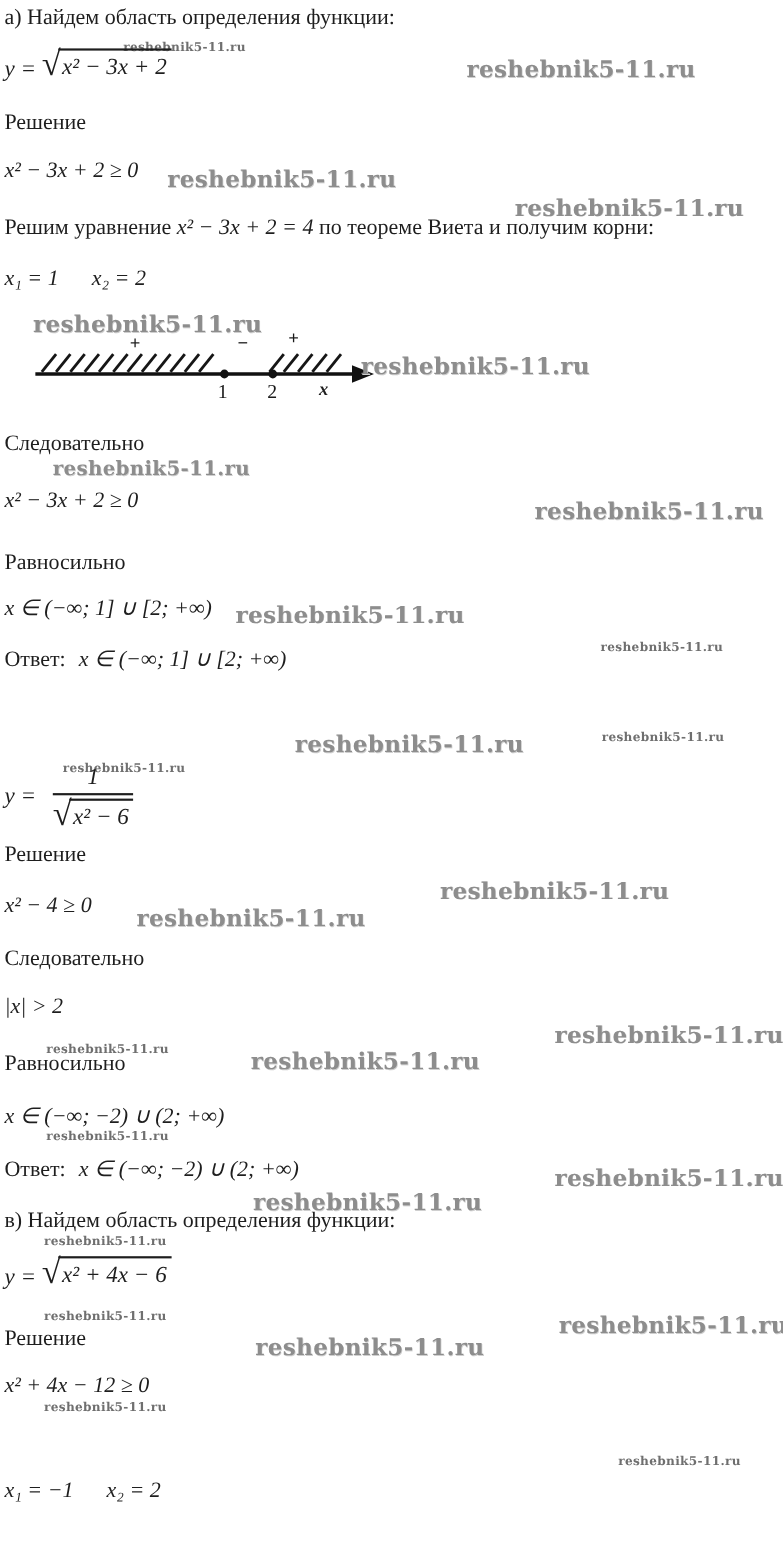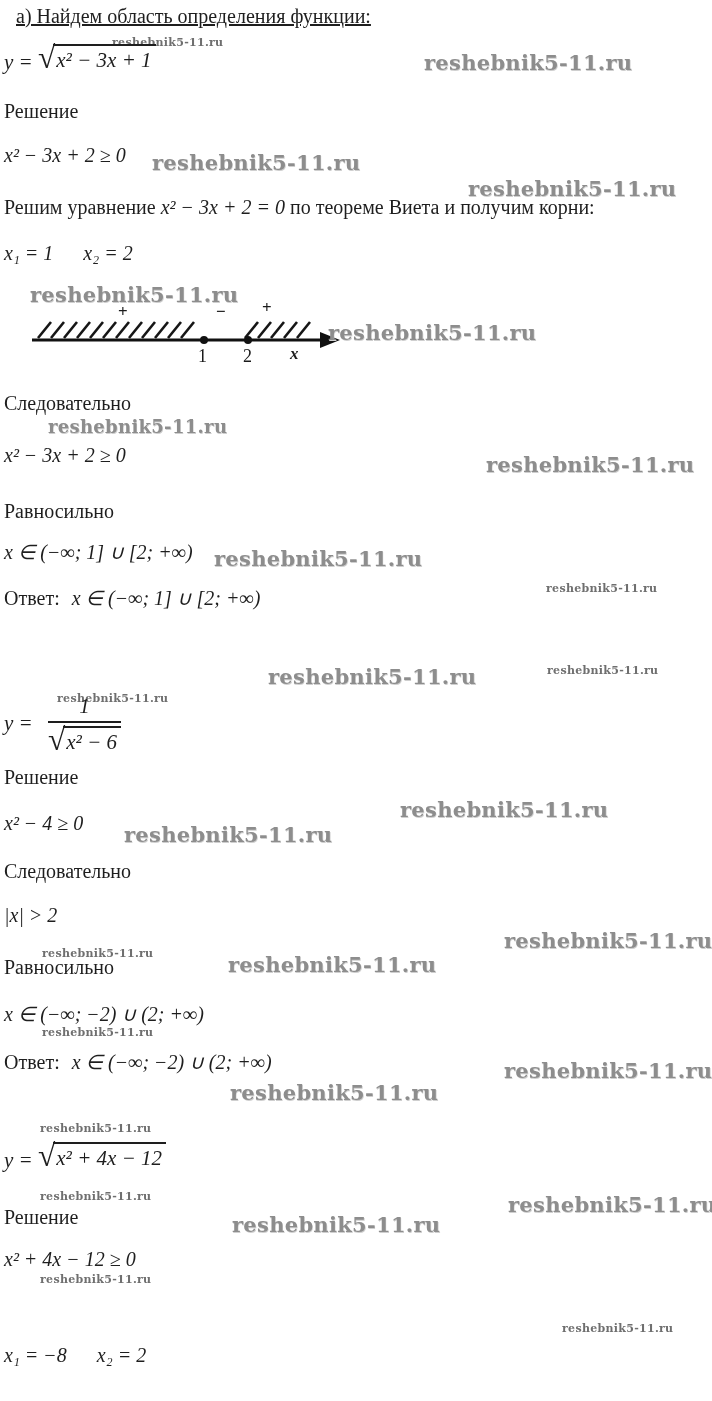--- a/index.html
+++ b/index.html
@@ -69,41 +69,41 @@
   .signchart .axis-label {
     position:absolute; font-style:italic; font-weight:700; font-size:17px;
   }
   svg { position:absolute; left:0; top:0; }
 </style>
 </head>
 <body>
 
 <div class="page">
 
-  <div class="line heading" style="left:16px; top:5px;text-decoration:underline;">а) Найдем область определения функции:</div>
+  <div class="line heading" style="left:4px; top:5px;">а) Найдем область определения функции:</div>
 
   <span class="wm sm" style="left:112px; top:36px;">reshebnik5-11.ru</span>
   <span class="wm lg" style="left:424px; top:50px;">reshebnik5-11.ru</span>
 
   <div class="line math formula" style="left:4px; top:44px;">
     <span>y =</span>
     <span class="sqrt">
         <span class="rad-sign">√</span>
-        <span class="radicand">x² − 3x + 1</span>
+        <span class="radicand">x² − 3x + 2</span>
       </span>
   </div>
 
   <div class="line txt" style="left:4px; top:100px;">Решение</div>
 
   <div class="line math" style="left:4px; top:144px;">x² − 3x + 2 ≥ 0</div>
   <span class="wm lg" style="left:152px; top:150px;">reshebnik5-11.ru</span>
   <span class="wm lg" style="left:468px; top:176px;">reshebnik5-11.ru</span>
 
   <div class="line txt vieta" style="left:4px; top:196px;">
-    <span>Решим уравнение</span><span class="math">x² − 3x + 2 = 0</span><span>по теореме Виета и получим корни:</span>
+    <span>Решим уравнение</span><span class="math">x² − 3x + 2 = 4</span><span>по теореме Виета и получим корни:</span>
   </div>
 
   <div class="line math" style="left:4px; top:242px;">
     <span>x₁ = 1</span><span class="gap"></span><span>x₂ = 2</span>
   </div>
 
   <span class="wm lg" style="left:30px; top:282px;">reshebnik5-11.ru</span>
 
   <div class="signchart" style="left:32px; top:296px;">
     <svg width="312" height="72" viewBox="0 0 312 72">
@@ -192,37 +192,38 @@
 
   <div class="line math" style="left:4px; top:1002px;">x ∈ (−∞; −2) ∪ (2; +∞)</div>
   <span class="wm sm" style="left:42px; top:1026px;">reshebnik5-11.ru</span>
 
   <div class="line txt" style="left:4px; top:1050px;">
     <span class="answer-label">Ответ:</span><span class="math">x ∈ (−∞; −2) ∪ (2; +∞)</span>
   </div>
   <span class="wm lg" style="left:504px; top:1058px;">reshebnik5-11.ru</span>
   <span class="wm lg" style="left:230px; top:1080px;">reshebnik5-11.ru</span>
 
+  <div class="line heading" style="left:4px; top:1098px;">в) Найдем область определения функции:</div>
   <span class="wm sm" style="left:40px; top:1122px;">reshebnik5-11.ru</span>
 
   <div class="line math formula" style="left:4px; top:1142px;">
     <span>y =</span>
     <span class="sqrt">
         <span class="rad-sign">√</span>
-        <span class="radicand">x² + 4x − 12</span>
+        <span class="radicand">x² + 4x − 6</span>
       </span>
   </div>
 
   <span class="wm sm" style="left:40px; top:1190px;">reshebnik5-11.ru</span>
   <span class="wm lg" style="left:508px; top:1192px;">reshebnik5-11.ru</span>
   <div class="line txt" style="left:4px; top:1206px;">Решение</div>
   <span class="wm lg" style="left:232px; top:1212px;">reshebnik5-11.ru</span>
 
   <div class="line math" style="left:4px; top:1248px;">x² + 4x − 12 ≥ 0</div>
   <span class="wm sm" style="left:40px; top:1273px;">reshebnik5-11.ru</span>
 
   <span class="wm sm" style="left:562px; top:1322px;">reshebnik5-11.ru</span>
 
   <div class="line math" style="left:4px; top:1344px;">
-    <span>x₁ = −8</span><span class="gap"></span><span>x₂ = 2</span>
+    <span>x₁ = −1</span><span class="gap"></span><span>x₂ = 2</span>
   </div>
 
 </div>
 
 </body></html>

